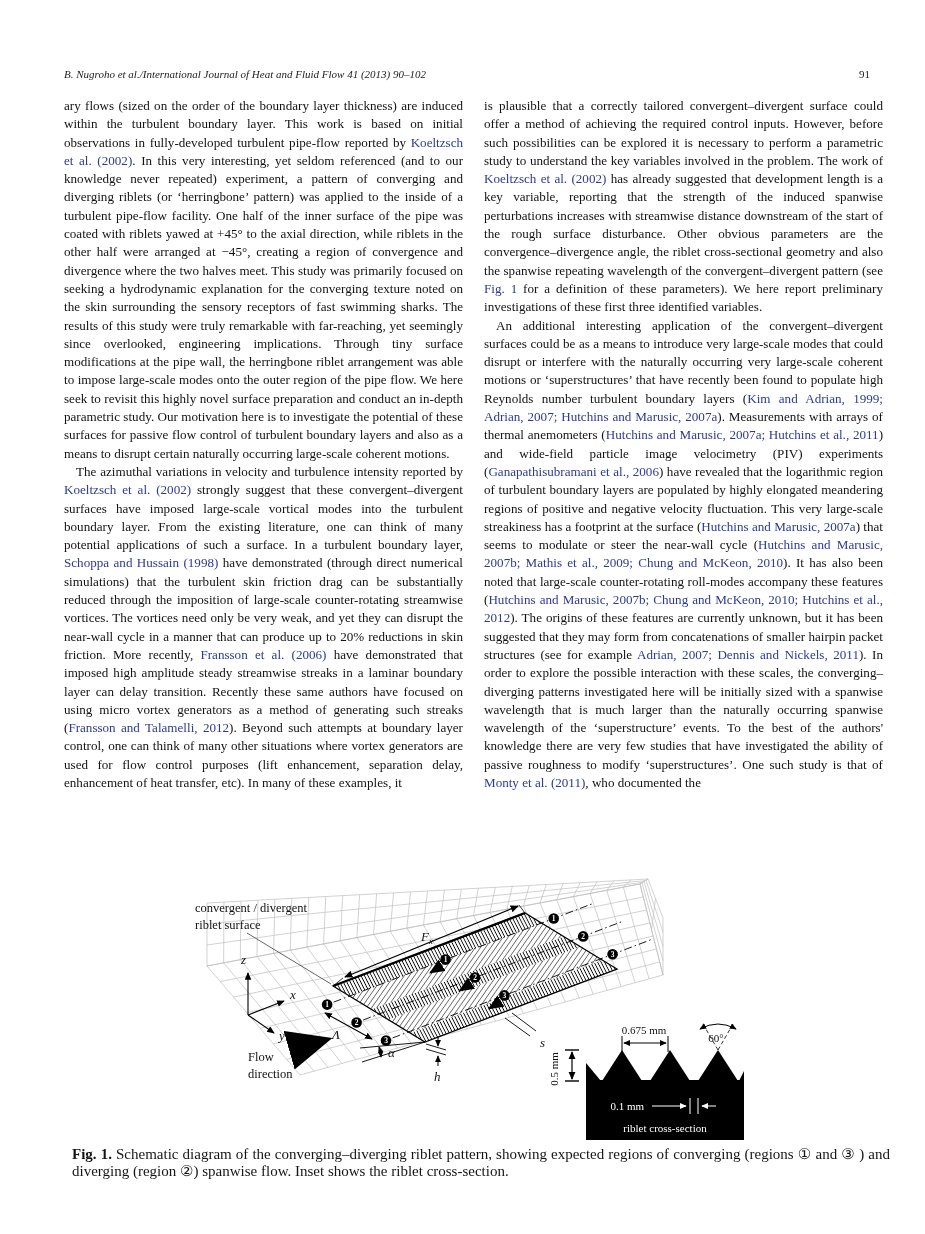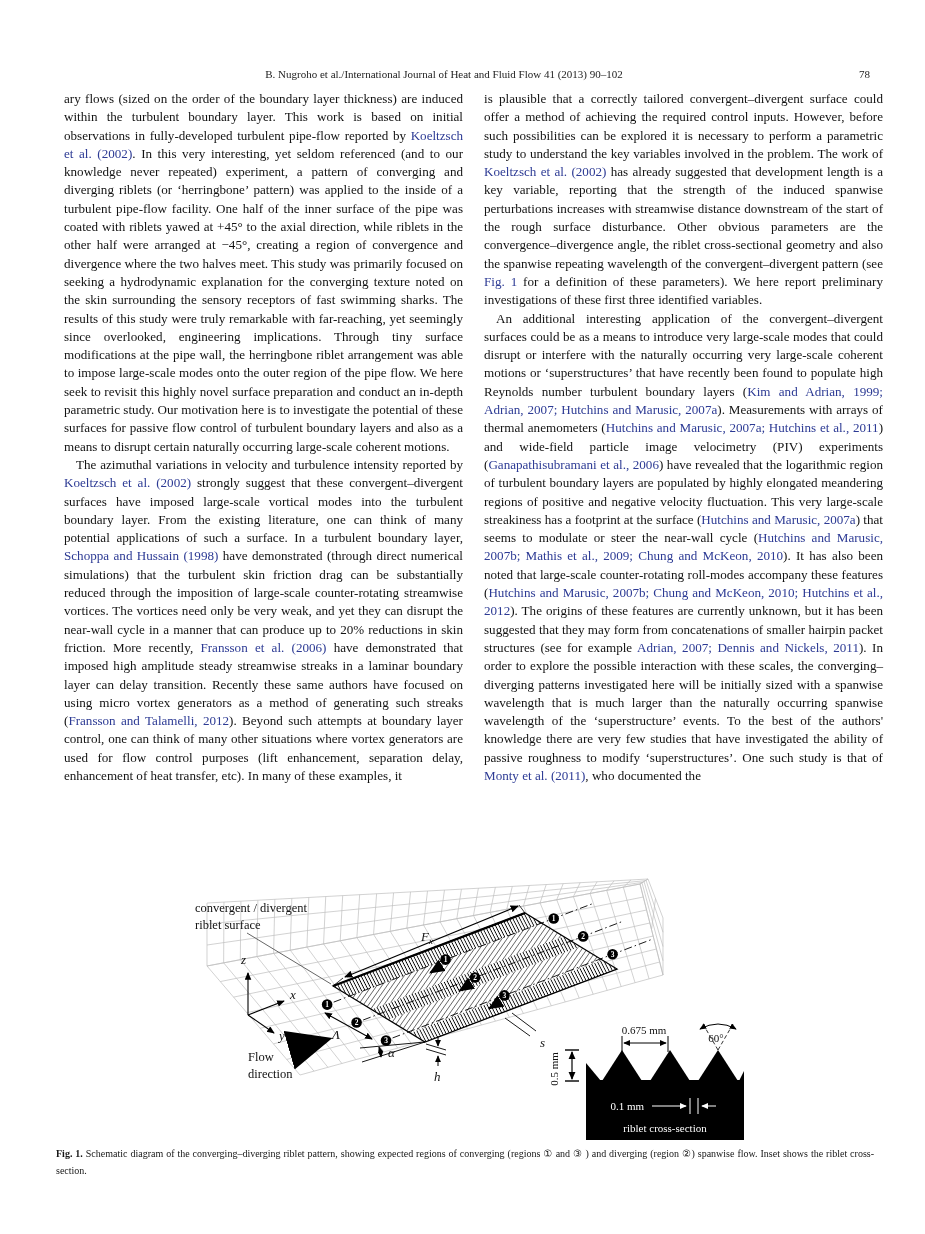--- a/index.html
+++ b/index.html
@@ -1,48 +1,48 @@
 <!DOCTYPE html>
 <html><head>
 <meta charset="utf-8">
 <style>
   html,body{margin:0;padding:0;background:#888;}
   #page{position:relative;width:925px;height:1234px;background:#ffffff;overflow:hidden;
         font-family:"Liberation Serif","DejaVu Serif",serif;color:#121212;}
   
-  #running-head{position:absolute;top:68px;left:64px;width:760px;text-align:center;
-        font-size:11px;color:#222;}
+  #running-head{position:absolute;top:68px;left:64px;width:760px;
+        font-style:italic;font-size:11px;color:#222;}
   #page-num{position:absolute;top:68px;right:55px;font-size:11px;color:#222;}
   
-  .col{position:absolute;top:90px;width:399px;font-size:13.1px;line-height:18.3px;
+  .col{position:absolute;top:97px;width:399px;font-size:13.1px;line-height:18.3px;
        text-align:justify;}
   #col-left{left:64px;}
   #col-right{left:484px;font-family:Liberation Serif, serif;}
   .para{margin:0;}
   .para.indent{text-indent:12px;}
   .ref{color:#2c3a94;cursor:pointer;}
   
   #fig-layer{position:absolute;left:0;top:0;width:925px;height:1234px;pointer-events:none;}
   
-  #caption{position:absolute;left:56px;top:1146px;width:818px;font-size:10px;
+  #caption{position:absolute;left:72px;top:1146px;width:818px;font-size:15px;
            line-height:16.5px;text-align:justify;color:#151515;}
   #caption b{font-weight:bold;}
   svg text{font-family:"Liberation Serif","DejaVu Serif",serif;}
   .figlbl{font-size:12.5px;fill:#111;}
   .figvar{font-size:13px;font-style:italic;fill:#111;}
   .inslbl{font-size:11px;fill:#111;}
   .inswhite{font-size:11px;fill:#ffffff;}
 </style>
 </head>
 <body>
 
 <div id="page">
 
   <div id="running-head">B. Nugroho et al./International Journal of Heat and Fluid Flow 41 (2013) 90–102</div>
-  <div id="page-num">78</div>
+  <div id="page-num">91</div>
 
   <div id="col-left" class="col">
       <p class="para"><span>ary flows (sized on the order of the boundary layer thickness) are induced within the turbulent boundary layer. This work is based on initial observations in fully-developed turbulent pipe-flow reported by </span><span class="ref">Koeltzsch et al. (2002)</span><span>. In this very interesting, yet seldom referenced (and to our knowledge never repeated) experiment, a pattern of converging and diverging riblets (or ‘herringbone’ pattern) was applied to the inside of a turbulent pipe-flow facility. One half of the inner surface of the pipe was coated with riblets yawed at +45° to the axial direction, while riblets in the other half were arranged at −45°, creating a region of convergence and divergence where the two halves meet. This study was primarily focused on seeking a hydrodynamic explanation for the converging texture noted on the skin surrounding the sensory receptors of fast swimming sharks. The results of this study were truly remarkable with far-reaching, yet seemingly since overlooked, engineering implications. Through tiny surface modifications at the pipe wall, the herringbone riblet arrangement was able to impose large-scale modes onto the outer region of the pipe flow. We here seek to revisit this highly novel surface preparation and conduct an in-depth parametric study. Our motivation here is to investigate the potential of these surfaces for passive flow control of turbulent boundary layers and also as a means to disrupt certain naturally occurring large-scale coherent motions.</span></p>
       <p class="para indent"><span>The azimuthal variations in velocity and turbulence intensity reported by </span><span class="ref">Koeltzsch et al. (2002)</span><span> strongly suggest that these convergent–divergent surfaces have imposed large-scale vortical modes into the turbulent boundary layer. From the existing literature, one can think of many potential applications of such a surface. In a turbulent boundary layer, </span><span class="ref">Schoppa and Hussain (1998)</span><span> have demonstrated (through direct numerical simulations) that the turbulent skin friction drag can be substantially reduced through the imposition of large-scale counter-rotating streamwise vortices. The vortices need only be very weak, and yet they can disrupt the near-wall cycle in a manner that can produce up to 20% reductions in skin friction. More recently, </span><span class="ref">Fransson et al. (2006)</span><span> have demonstrated that imposed high amplitude steady streamwise streaks in a laminar boundary layer can delay transition. Recently these same authors have focused on using micro vortex generators as a method of generating such streaks (</span><span class="ref">Fransson and Talamelli, 2012</span><span>). Beyond such attempts at boundary layer control, one can think of many other situations where vortex generators are used for flow control purposes (lift enhancement, separation delay, enhancement of heat transfer, etc). In many of these examples, it</span></p>
     </div>
   <div id="col-right" class="col">
       <p class="para"><span>is plausible that a correctly tailored convergent–divergent surface could offer a method of achieving the required control inputs. However, before such possibilities can be explored it is necessary to perform a parametric study to understand the key variables involved in the problem. The work of </span><span class="ref">Koeltzsch et al. (2002)</span><span> has already suggested that development length is a key variable, reporting that the strength of the induced spanwise perturbations increases with streamwise distance downstream of the start of the rough surface disturbance. Other obvious parameters are the convergence–divergence angle, the riblet cross-sectional geometry and also the spanwise repeating wavelength of the convergent–divergent pattern (see </span><span class="ref">Fig. 1</span><span> for a definition of these parameters). We here report preliminary investigations of these first three identified variables.</span></p>
       <p class="para indent"><span>An additional interesting application of the convergent–divergent surfaces could be as a means to introduce very large-scale modes that could disrupt or interfere with the naturally occurring very large-scale coherent motions or ‘superstructures’ that have recently been found to populate high Reynolds number turbulent boundary layers (</span><span class="ref">Kim and Adrian, 1999; Adrian, 2007; Hutchins and Marusic, 2007a</span><span>). Measurements with arrays of thermal anemometers (</span><span class="ref">Hutchins and Marusic, 2007a; Hutchins et al., 2011</span><span>) and wide-field particle image velocimetry (PIV) experiments (</span><span class="ref">Ganapathisubramani et al., 2006</span><span>) have revealed that the logarithmic region of turbulent boundary layers are populated by highly elongated meandering regions of positive and negative velocity fluctuation. This very large-scale streakiness has a footprint at the surface (</span><span class="ref">Hutchins and Marusic, 2007a</span><span>) that seems to modulate or steer the near-wall cycle (</span><span class="ref">Hutchins and Marusic, 2007b; Mathis et al., 2009; Chung and McKeon, 2010</span><span>). It has also been noted that large-scale counter-rotating roll-modes accompany these features (</span><span class="ref">Hutchins and Marusic, 2007b; Chung and McKeon, 2010; Hutchins et al., 2012</span><span>). The origins of these features are currently unknown, but it has been suggested that they may form from concatenations of smaller hairpin packet structures (see for example </span><span class="ref">Adrian, 2007; Dennis and Nickels, 2011</span><span>). In order to explore the possible interaction with these scales, the converging–diverging patterns investigated here will be initially sized with a spanwise wavelength that is much larger than the naturally occurring spanwise wavelength of the ‘superstructure’ events. To the best of the authors' knowledge there are very few studies that have investigated the ability of passive roughness to modify ‘superstructures’. One such study is that of </span><span class="ref">Monty et al. (2011)</span><span>, who documented the</span></p>
     </div>
 

